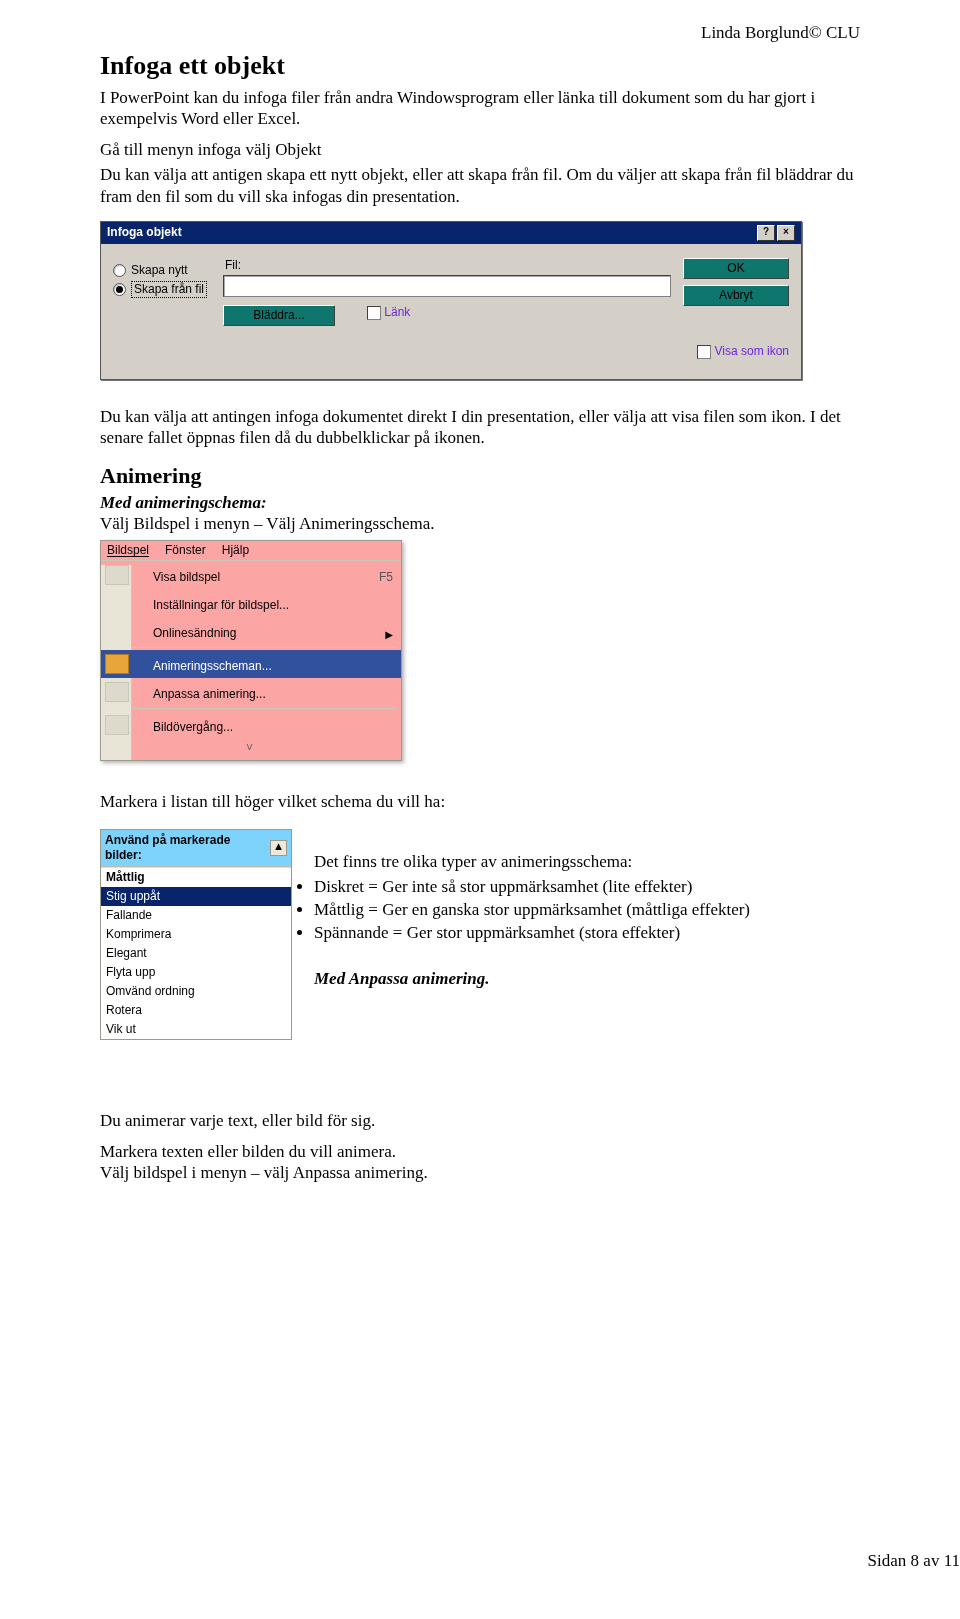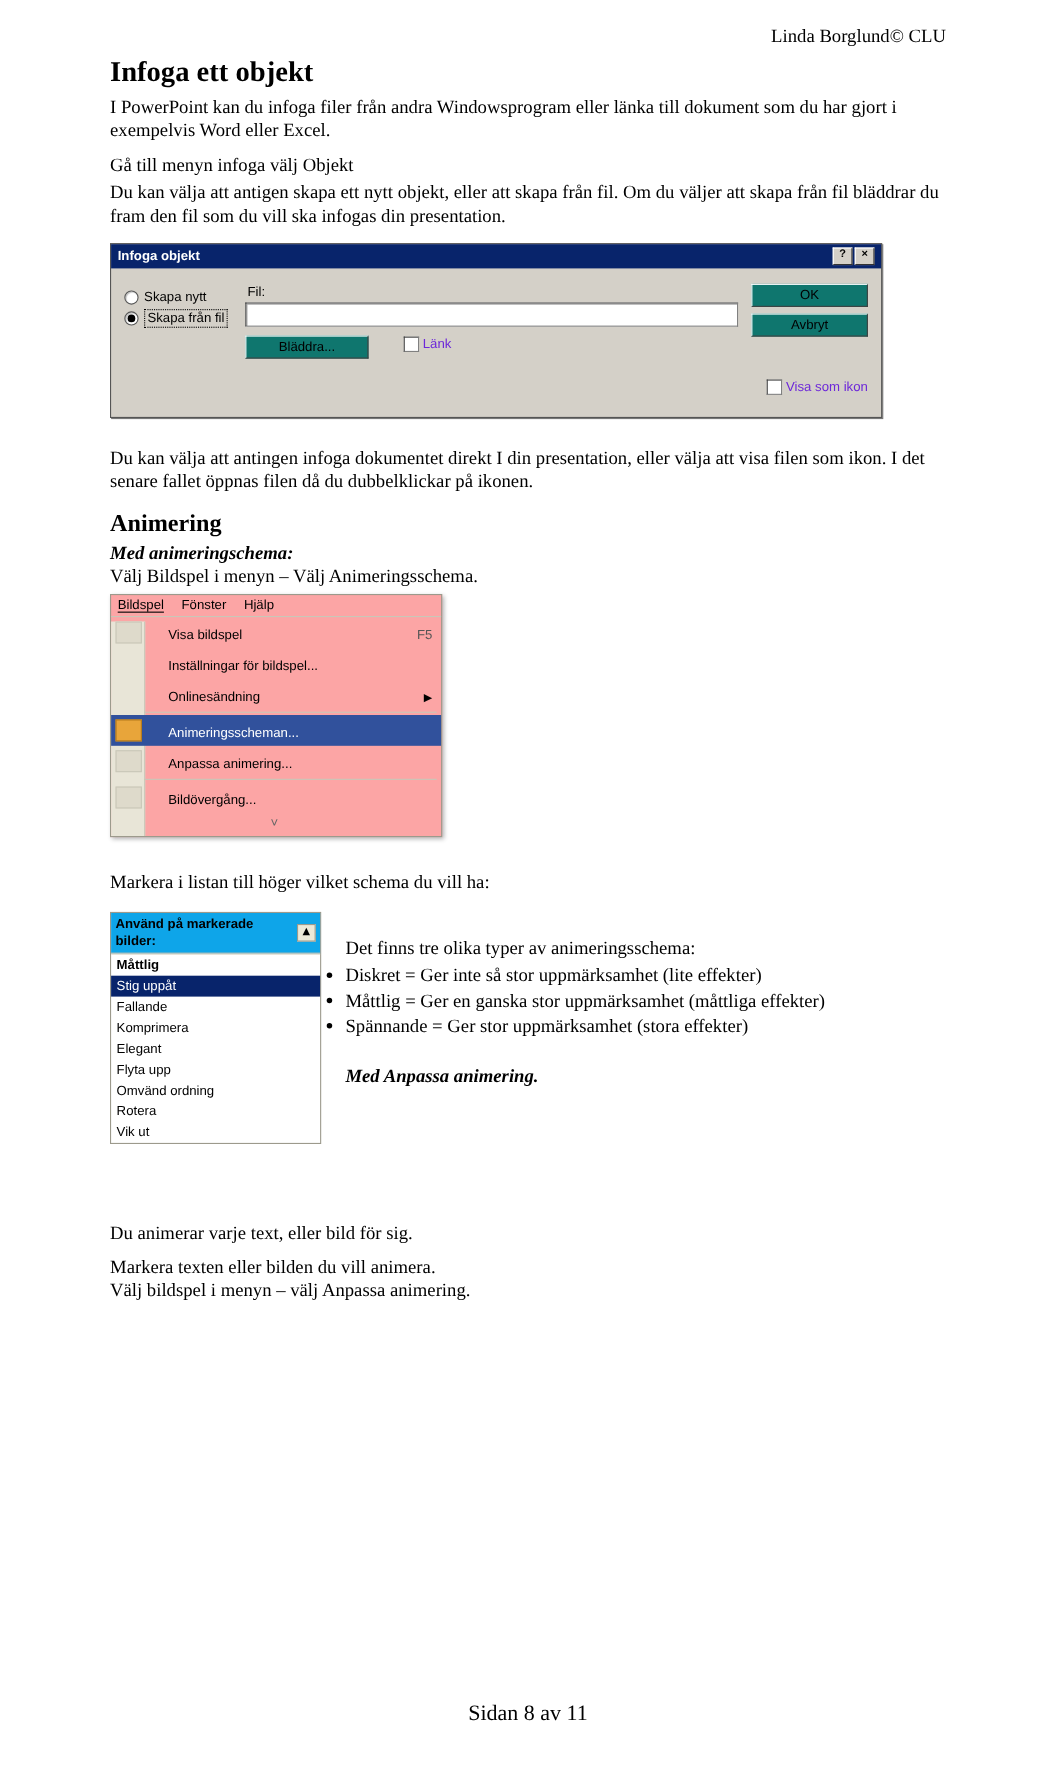--- a/index.html
+++ b/index.html
@@ -172,42 +172,42 @@
     font-family: Tahoma, Verdana, sans-serif;
     font-size: 12px;
     background: #fff;
     border: 1px solid #9c9a8c;
     float: left;
     margin: 6px 22px 70px 0;
   }
   .anim-list-head {
     font-weight: bold;
     padding: 3px 4px;
-    background: #0ea5e9;
+    background: #7dd3fc;
     border-bottom: 1px solid #c0beb0;
     display: flex; justify-content: space-between; align-items: center;
   }
   .anim-scroll-up {
     width: 15px; height: 14px;
     border: 1px solid #9c9a8c;
     background: #ece9d8;
     text-align: center; line-height: 11px;
   }
   .anim-list-item { padding: 2px 5px; }
   .anim-list-item.cat { font-weight: bold; border-top: 1px solid #e0ded0; }
   .anim-list-item.sel { background: #08246b; color: #fff; }
 
   .clearfix::after { content: ""; display: table; clear: both; }
 
   .footer {
     position: absolute;
     bottom: 48px;
     left: 0; right: 0;
-    text-align: center;
-    font-size: 20px;
+    text-align: right;
+    font-size: 17px;
   }
 </style>
 </head>
 <body>
 
 <div class="page">
   <div class="header-right">Linda Borglund© CLU</div>
 
   <h1>Infoga ett objekt</h1>
   <p>I PowerPoint kan du infoga filer från andra Windowsprogram eller länka till dokument som du har gjort i exempelvis Word eller Excel.</p>

